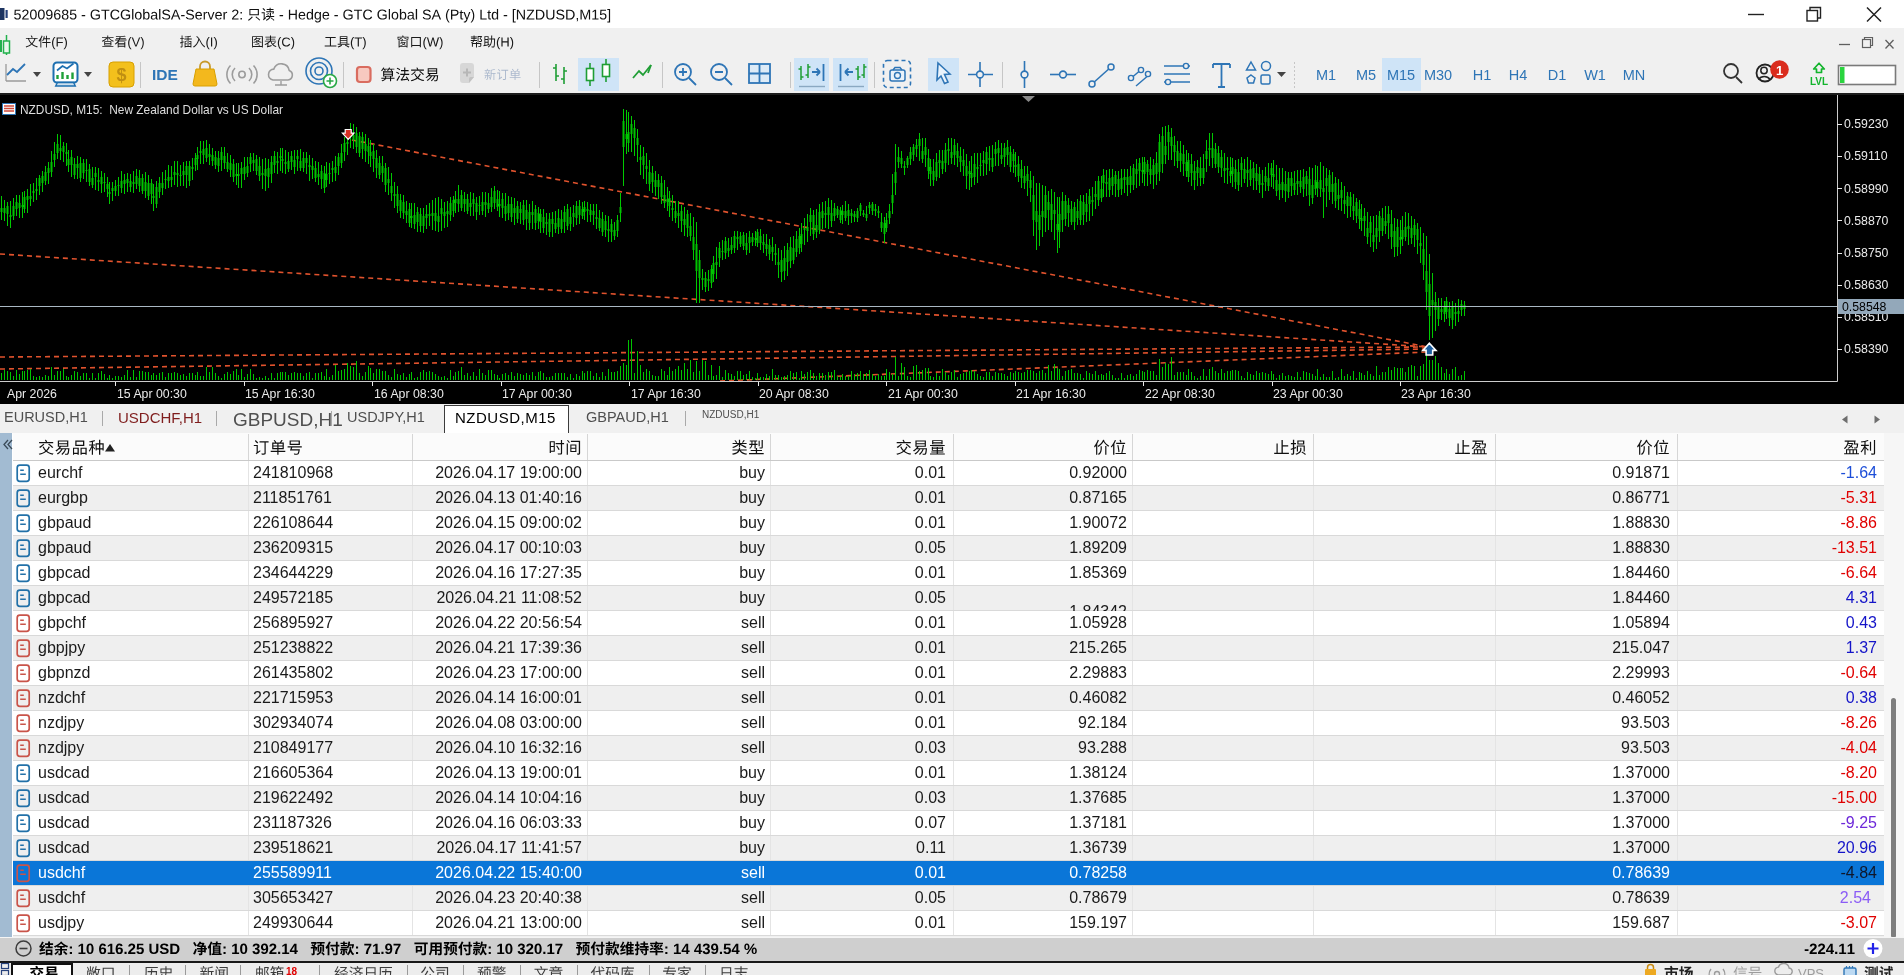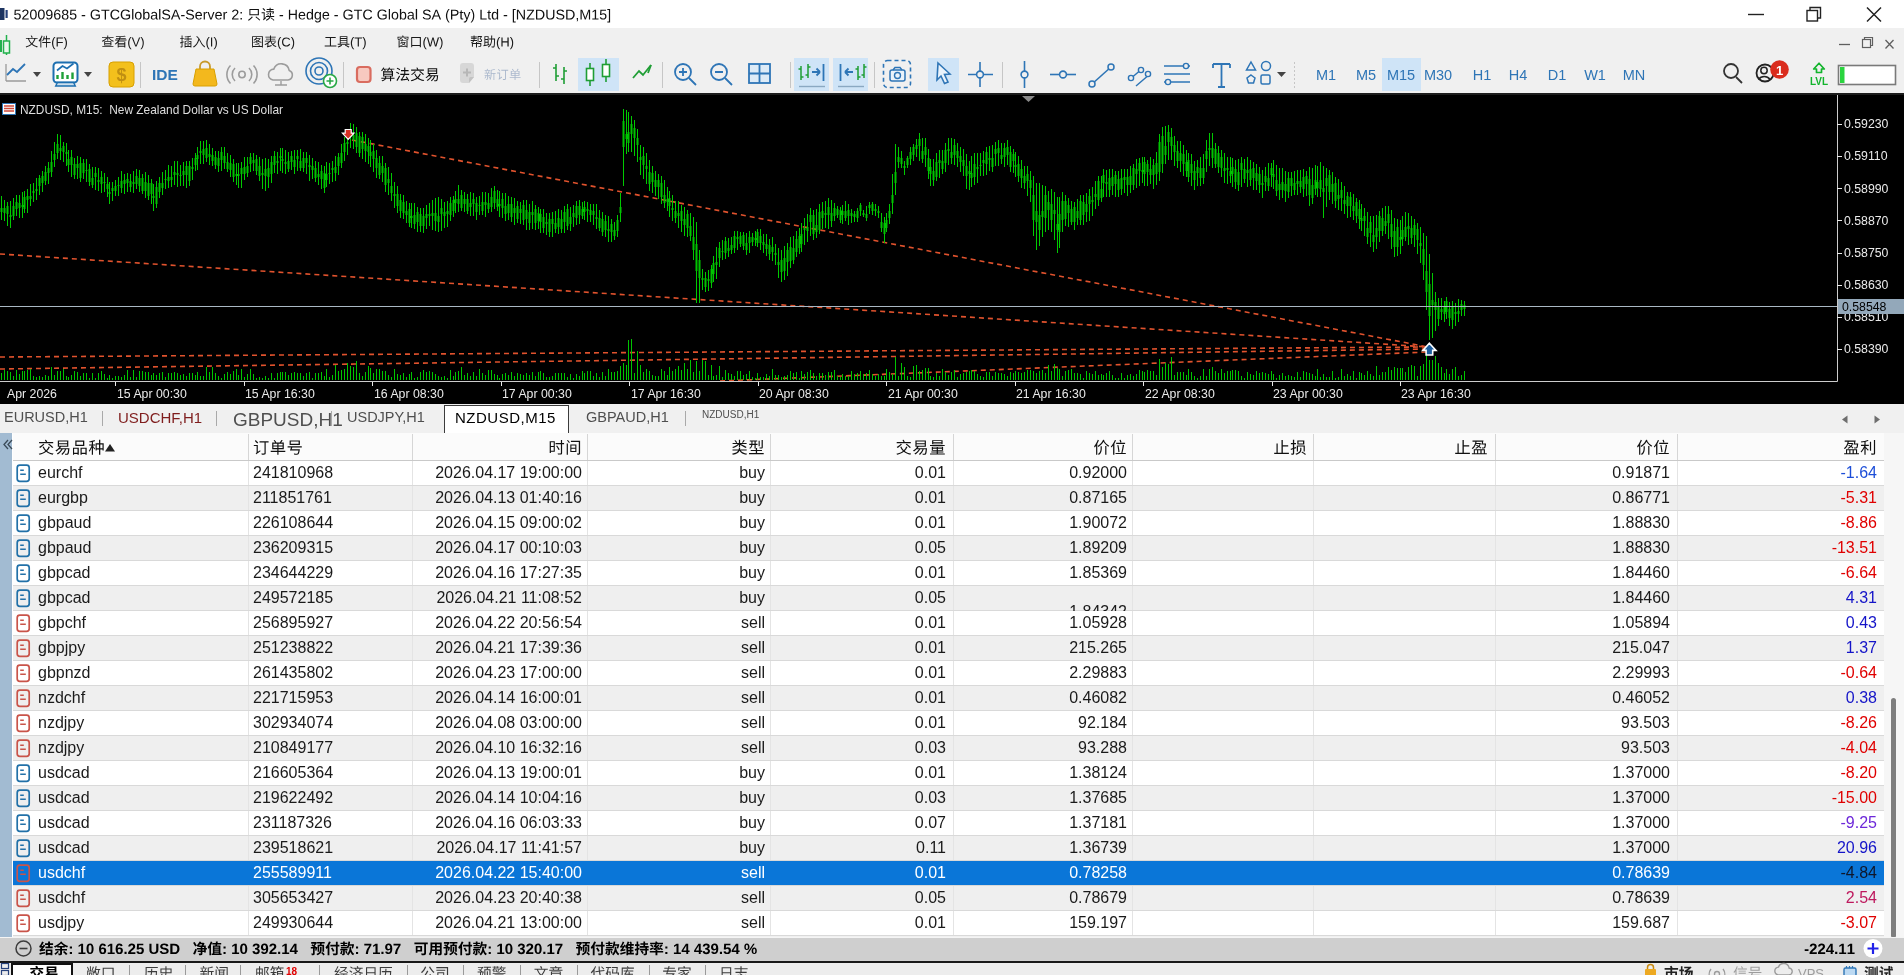--- a/index.html
+++ b/index.html
@@ -579,21 +579,21 @@
       <rect x="1.2" y="1.2" width="12" height="16.2" rx="2.6" fill="none" fill-opacity="0" stroke="#c9544a" stroke-width="1.7"></rect>
       <path d="M4.2 6.2h3.6M4.2 10.2h5.6" stroke="#c9544a" stroke-width="1.4"></path>
     </svg>
     <span style="position:absolute;left:26px;top:3px">usdchf</span>
     <span style="position:absolute;left:241px;top:3px">305653427</span>
     <span style="position:absolute;right:1302px;top:3px">2026.04.23 20:40:38</span>
     <span style="position:absolute;right:1119px;top:3px">sell</span>
     <span style="position:absolute;right:938px;top:3px">0.05</span>
     <span style="position:absolute;right:757px;top:3px">0.78679</span>
     <span style="position:absolute;right:214px;top:3px">0.78639</span>
-    <span style="position:absolute;right:7px;top:3px;color:#be185d">2.54</span>
+    <span style="position:absolute;right:13px;top:3px;color:#8b5cf6">2.54</span>
   </div>
 <div style="position:absolute;left:12px;top:911px;width:1872px;height:25px;background:#ffffff;border-bottom:1px solid #d9d9d9;box-sizing:border-box;font-size:16px;color:#1a1a1a">
     <i style="position:absolute;left:236px;top:0;width:1px;height:24px;background:#e4e4e4"></i>
     <i style="position:absolute;left:400px;top:0;width:1px;height:24px;background:#e4e4e4"></i>
     <i style="position:absolute;left:575px;top:0;width:1px;height:24px;background:#e4e4e4"></i>
     <i style="position:absolute;left:758px;top:0;width:1px;height:24px;background:#e4e4e4"></i>
     <i style="position:absolute;left:941px;top:0;width:1px;height:24px;background:#e4e4e4"></i>
     <i style="position:absolute;left:1120px;top:0;width:1px;height:24px;background:#e4e4e4"></i>
     <i style="position:absolute;left:1301px;top:0;width:1px;height:24px;background:#e4e4e4"></i>
     <i style="position:absolute;left:1483px;top:0;width:1px;height:24px;background:#e4e4e4"></i>

